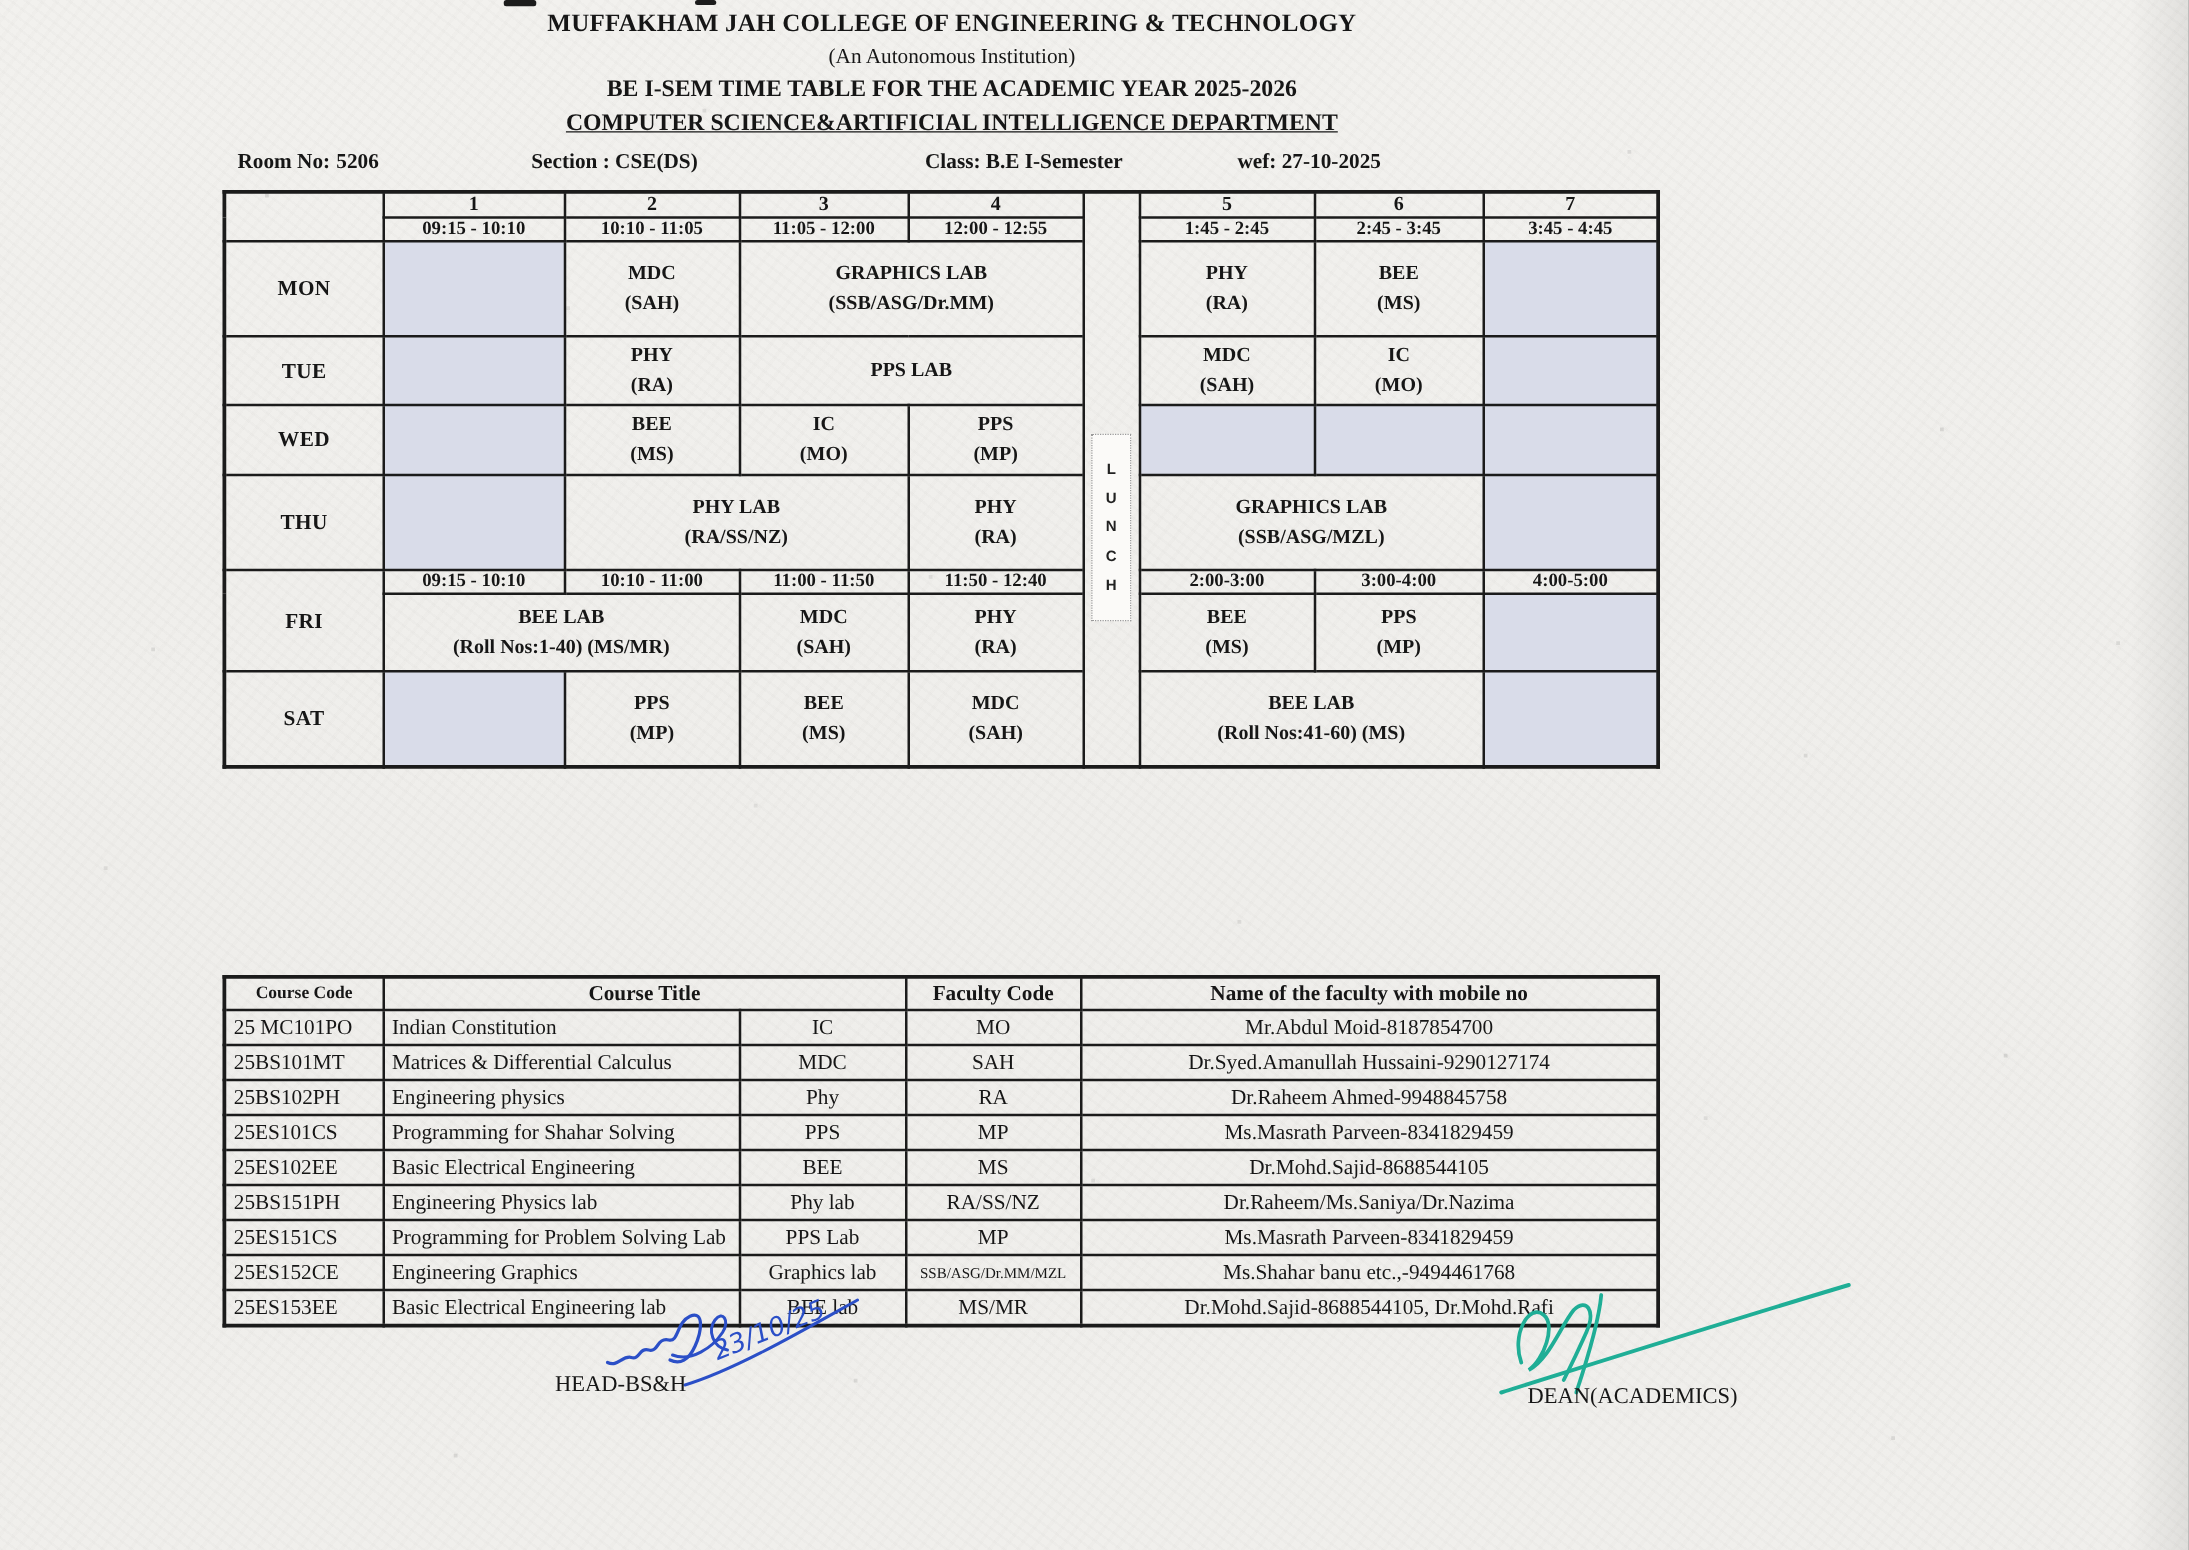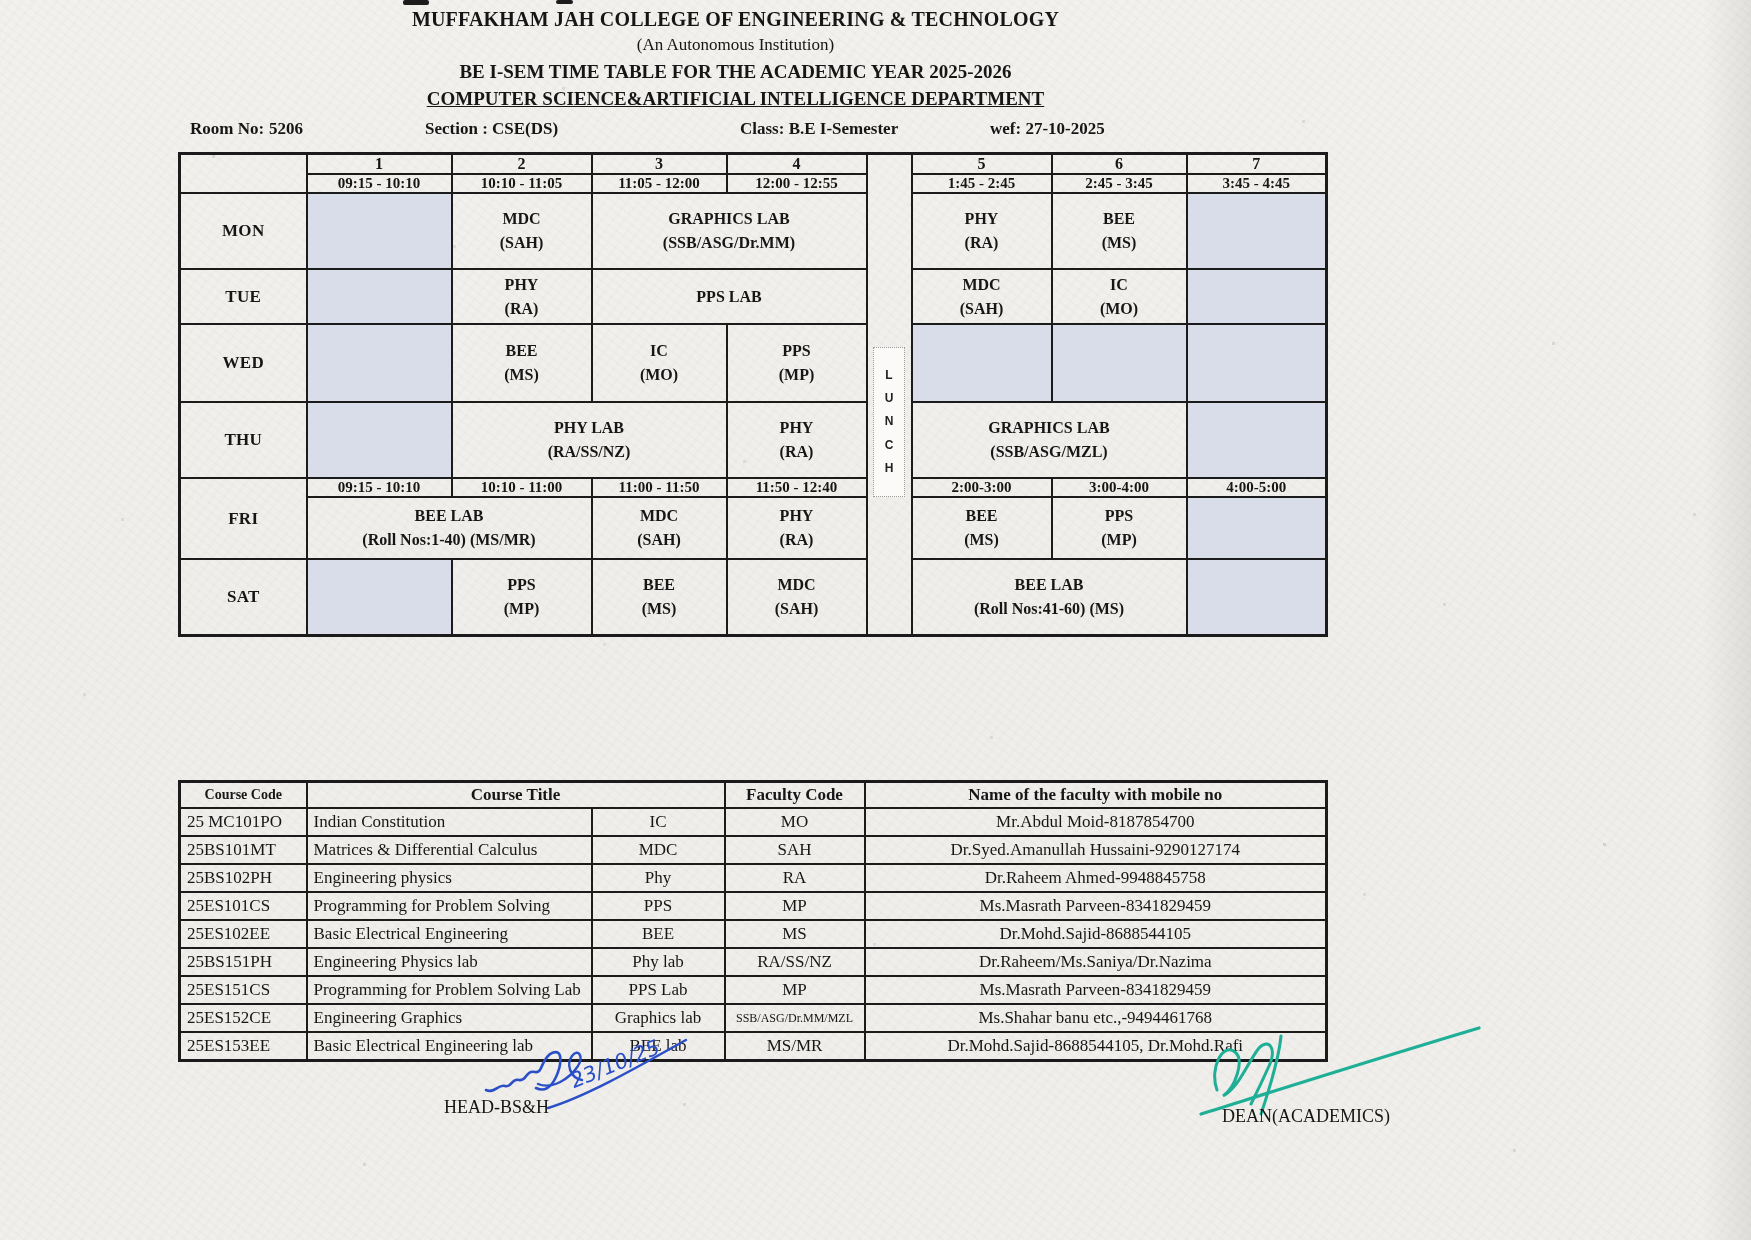--- a/index.html
+++ b/index.html
@@ -27,36 +27,36 @@
       1604px 844px 0 1px rgba(60,60,60,.14), 212px 1012px 0 1px rgba(60,60,60,.12),
       684px 1104px 0 1px rgba(60,60,60,.13), 1164px 1043px 0 1px rgba(60,60,60,.11),
       1514px 1150px 0 1px rgba(60,60,60,.13), 454px 246px 0 1px rgba(60,60,60,.10),
       1044px 346px 0 1px rgba(60,60,60,.10), 84px 694px 0 1px rgba(60,60,60,.11),
       1694px 514px 0 1px rgba(60,60,60,.12), 874px 944px 0 1px rgba(60,60,60,.11),
       364px 1164px 0 1px rgba(60,60,60,.12), 1364px 894px 0 1px rgba(60,60,60,.10),
       604px 644px 0 1px rgba(60,60,60,.09), 1244px 444px 0 1px rgba(60,60,60,.10);
   }
   .smudge{ position:absolute; background:#1c1c1c; border-radius:2px; }
 
-  .titles{ position:absolute; left:162px; top:8px; width:1147px; text-align:center; }
+  .titles{ position:absolute; left:188px; top:8px; width:1147px; text-align:center; }
   .t1{ font-weight:bold; font-size:20px; letter-spacing:.2px; margin-bottom:4px; }
   .t2{ font-weight:normal; font-size:17px; margin-bottom:6px; }
   .t3{ font-weight:bold; font-size:19px; margin-bottom:5px; }
   .t4{ font-weight:bold; font-size:19px;text-decoration:underline; }
 
   .inforow{ position:absolute; top:119px; left:0; width:1751px; font-weight:bold; font-size:17px; }
   .inforow span{ position:absolute; white-space:nowrap; }
   .i-room{ left:190px; } .i-roomv{ left:269px; }
   .i-sec{ left:425px; } .i-class{ left:740px; } .i-wef{ left:990px; }
 
   table.tt{ position:absolute; left:178px; top:152px; width:1147px; border-collapse:collapse;
     table-layout:fixed; border:3px solid #1b1b1b; }
   table.tt td{ border:2px solid #1b1b1b; text-align:center; vertical-align:middle; padding:0; }
   .r-num{ height:20px; } .r-time{ height:19px; } .r-fritime{ height:19px; }
-  .r-mon{ height:76px; } .r-tue{ height:55px; } .r-wed{ height:78px; }
+  .r-mon{ height:76px; } .r-tue{ height:55px; } .r-wed{ height:56px; }
   .r-thu{ height:76px; } .r-fri{ height:62px; } .r-sat{ height:76px; }
   .pnum{ font-weight:bold; font-size:16px; }
   .ptime{ font-weight:bold; font-size:15px; }
   .day{ font-weight:bold; font-size:17px; letter-spacing:.3px; }
   .cell{ font-weight:bold; font-size:16px; line-height:1.5; }
   .shade{ background:#d9dce9; }
   .lunchcol{ position:relative; background:transparent; }
   .lunchbox{ position:absolute; left:50%; top:192px; transform:translateX(-50%);
     width:30px; height:148px; border:1px dotted #9a9a9a; background:#fbfaf8;
     display:flex; flex-direction:column; align-items:center; justify-content:center;
@@ -316,21 +316,21 @@
     </tr>
     <tr>
       <td class="col-code">25BS102PH</td>
       <td class="col-title">Engineering physics</td>
       <td class="col-abbr">Phy</td>
       <td class="col-fac">RA</td>
       <td class="col-name">Dr.Raheem Ahmed-9948845758</td>
     </tr>
     <tr>
       <td class="col-code">25ES101CS</td>
-      <td class="col-title">Programming for Problem Solving</td>
+      <td class="col-title">Programming for Shahar Solving</td>
       <td class="col-abbr">PPS</td>
       <td class="col-fac">MP</td>
       <td class="col-name">Ms.Masrath Parveen-8341829459</td>
     </tr>
     <tr>
       <td class="col-code">25ES102EE</td>
       <td class="col-title">Basic Electrical Engineering</td>
       <td class="col-abbr">BEE</td>
       <td class="col-fac">MS</td>
       <td class="col-name">Dr.Mohd.Sajid-8688544105</td>

